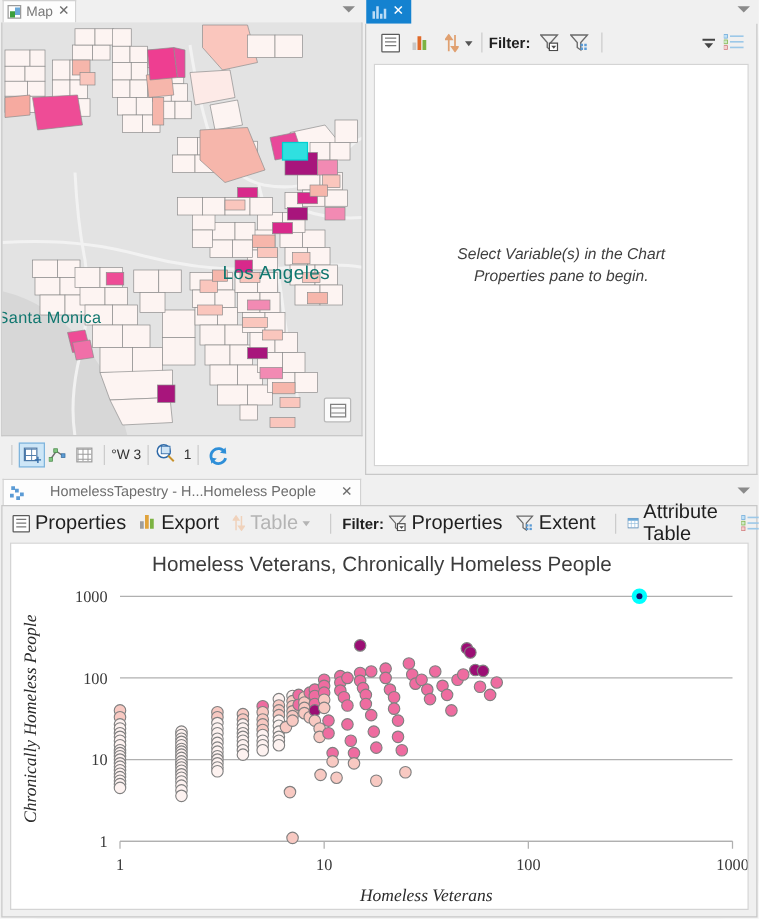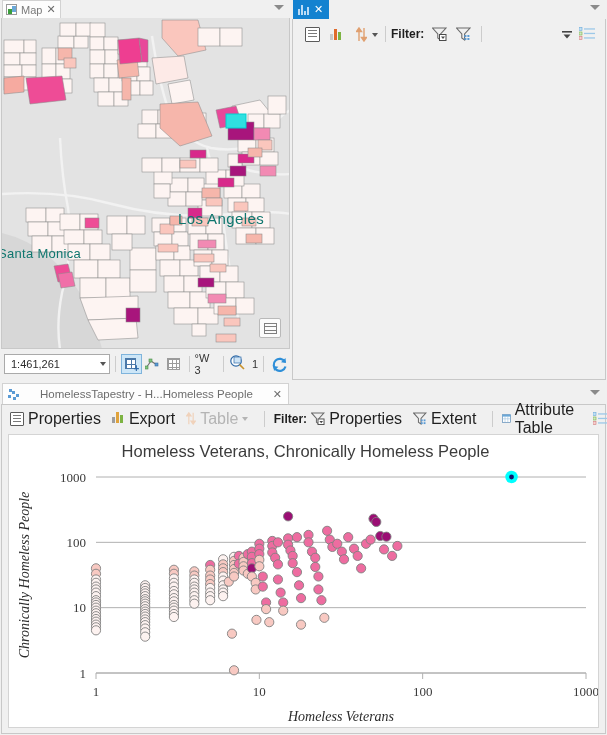--- a/index.html
+++ b/index.html
@@ -335,24 +335,20 @@
           <rect x="224" y="96" width="20" height="14" fill="#2fe0e0" stroke="#00d0d0" stroke-width="1"></rect>
         </svg>
         <span class="map-label lbl-la">Los Angeles</span>
         <span class="map-label lbl-sm">Santa Monica</span>
         <div class="map-basemap-btn">
           <i></i>
         </div>
       </div>
 
       <div class="map-toolbar">
-        <div class="scale-box">
-          <span class="sv">1:461,261</span>
-          <span class="mini-caret"></span>
-        </div>
         <span class="sep"></span>
         <span class="tbtn sel">
           <i class="ico-addfeat"></i>
         </span>
         <span class="tbtn">
           <svg class="ico-edit" viewBox="0 0 14 12">
             <path d="M1 10 L6 3 L12 7" stroke="#6f6f6f" fill="none" stroke-width="1.1"></path>
             <rect x="0" y="8" width="3" height="3" fill="#7fc47f" stroke="#4a8a4a" stroke-width=".6"></rect>
             <rect x="4" y="1" width="3" height="3" fill="#7fc47f" stroke="#4a8a4a" stroke-width=".6"></rect>
             <rect x="10" y="5" width="3" height="3" fill="#5b9bd5" stroke="#3a6e9e" stroke-width=".6"></rect>
@@ -447,20 +443,23 @@
           <span class="tbtn" style="width:26px;margin-right:4px">
             <svg class="ico-list" viewBox="0 0 16 14" style="position:absolute;left:4px;top:3px">
               <rect x="0" y="0.5" width="3" height="3" fill="#bfe0f5" stroke="#6aa8d8" stroke-width=".6"></rect>
               <rect x="0" y="5" width="3" height="3" fill="#cfe8c8" stroke="#7cb342" stroke-width=".6"></rect>
               <rect x="0" y="9.5" width="3" height="3" fill="#f5cfcf" stroke="#d07a7a" stroke-width=".6"></rect>
               <rect x="5" y="1.3" width="11" height="1.3" fill="#9cc8e8"></rect>
               <rect x="5" y="5.8" width="11" height="1.3" fill="#9cc8e8"></rect>
               <rect x="5" y="10.3" width="11" height="1.3" fill="#9cc8e8"></rect>
             </svg>
           </span>
+        </div>
+        <div class="chart-canvas">
+          <div class="placeholder">Select Variable(s) in the Chart Properties pane to begin.</div>
         </div>
       </div>
     </div>
   </div>
 
   <div class="bottom-panel">
     <div class="tab-bottom">
       <span class="tabicon-scatter">
         <i style="left:0;top:7px"></i>
           <i style="left:4px;top:3px"></i>

